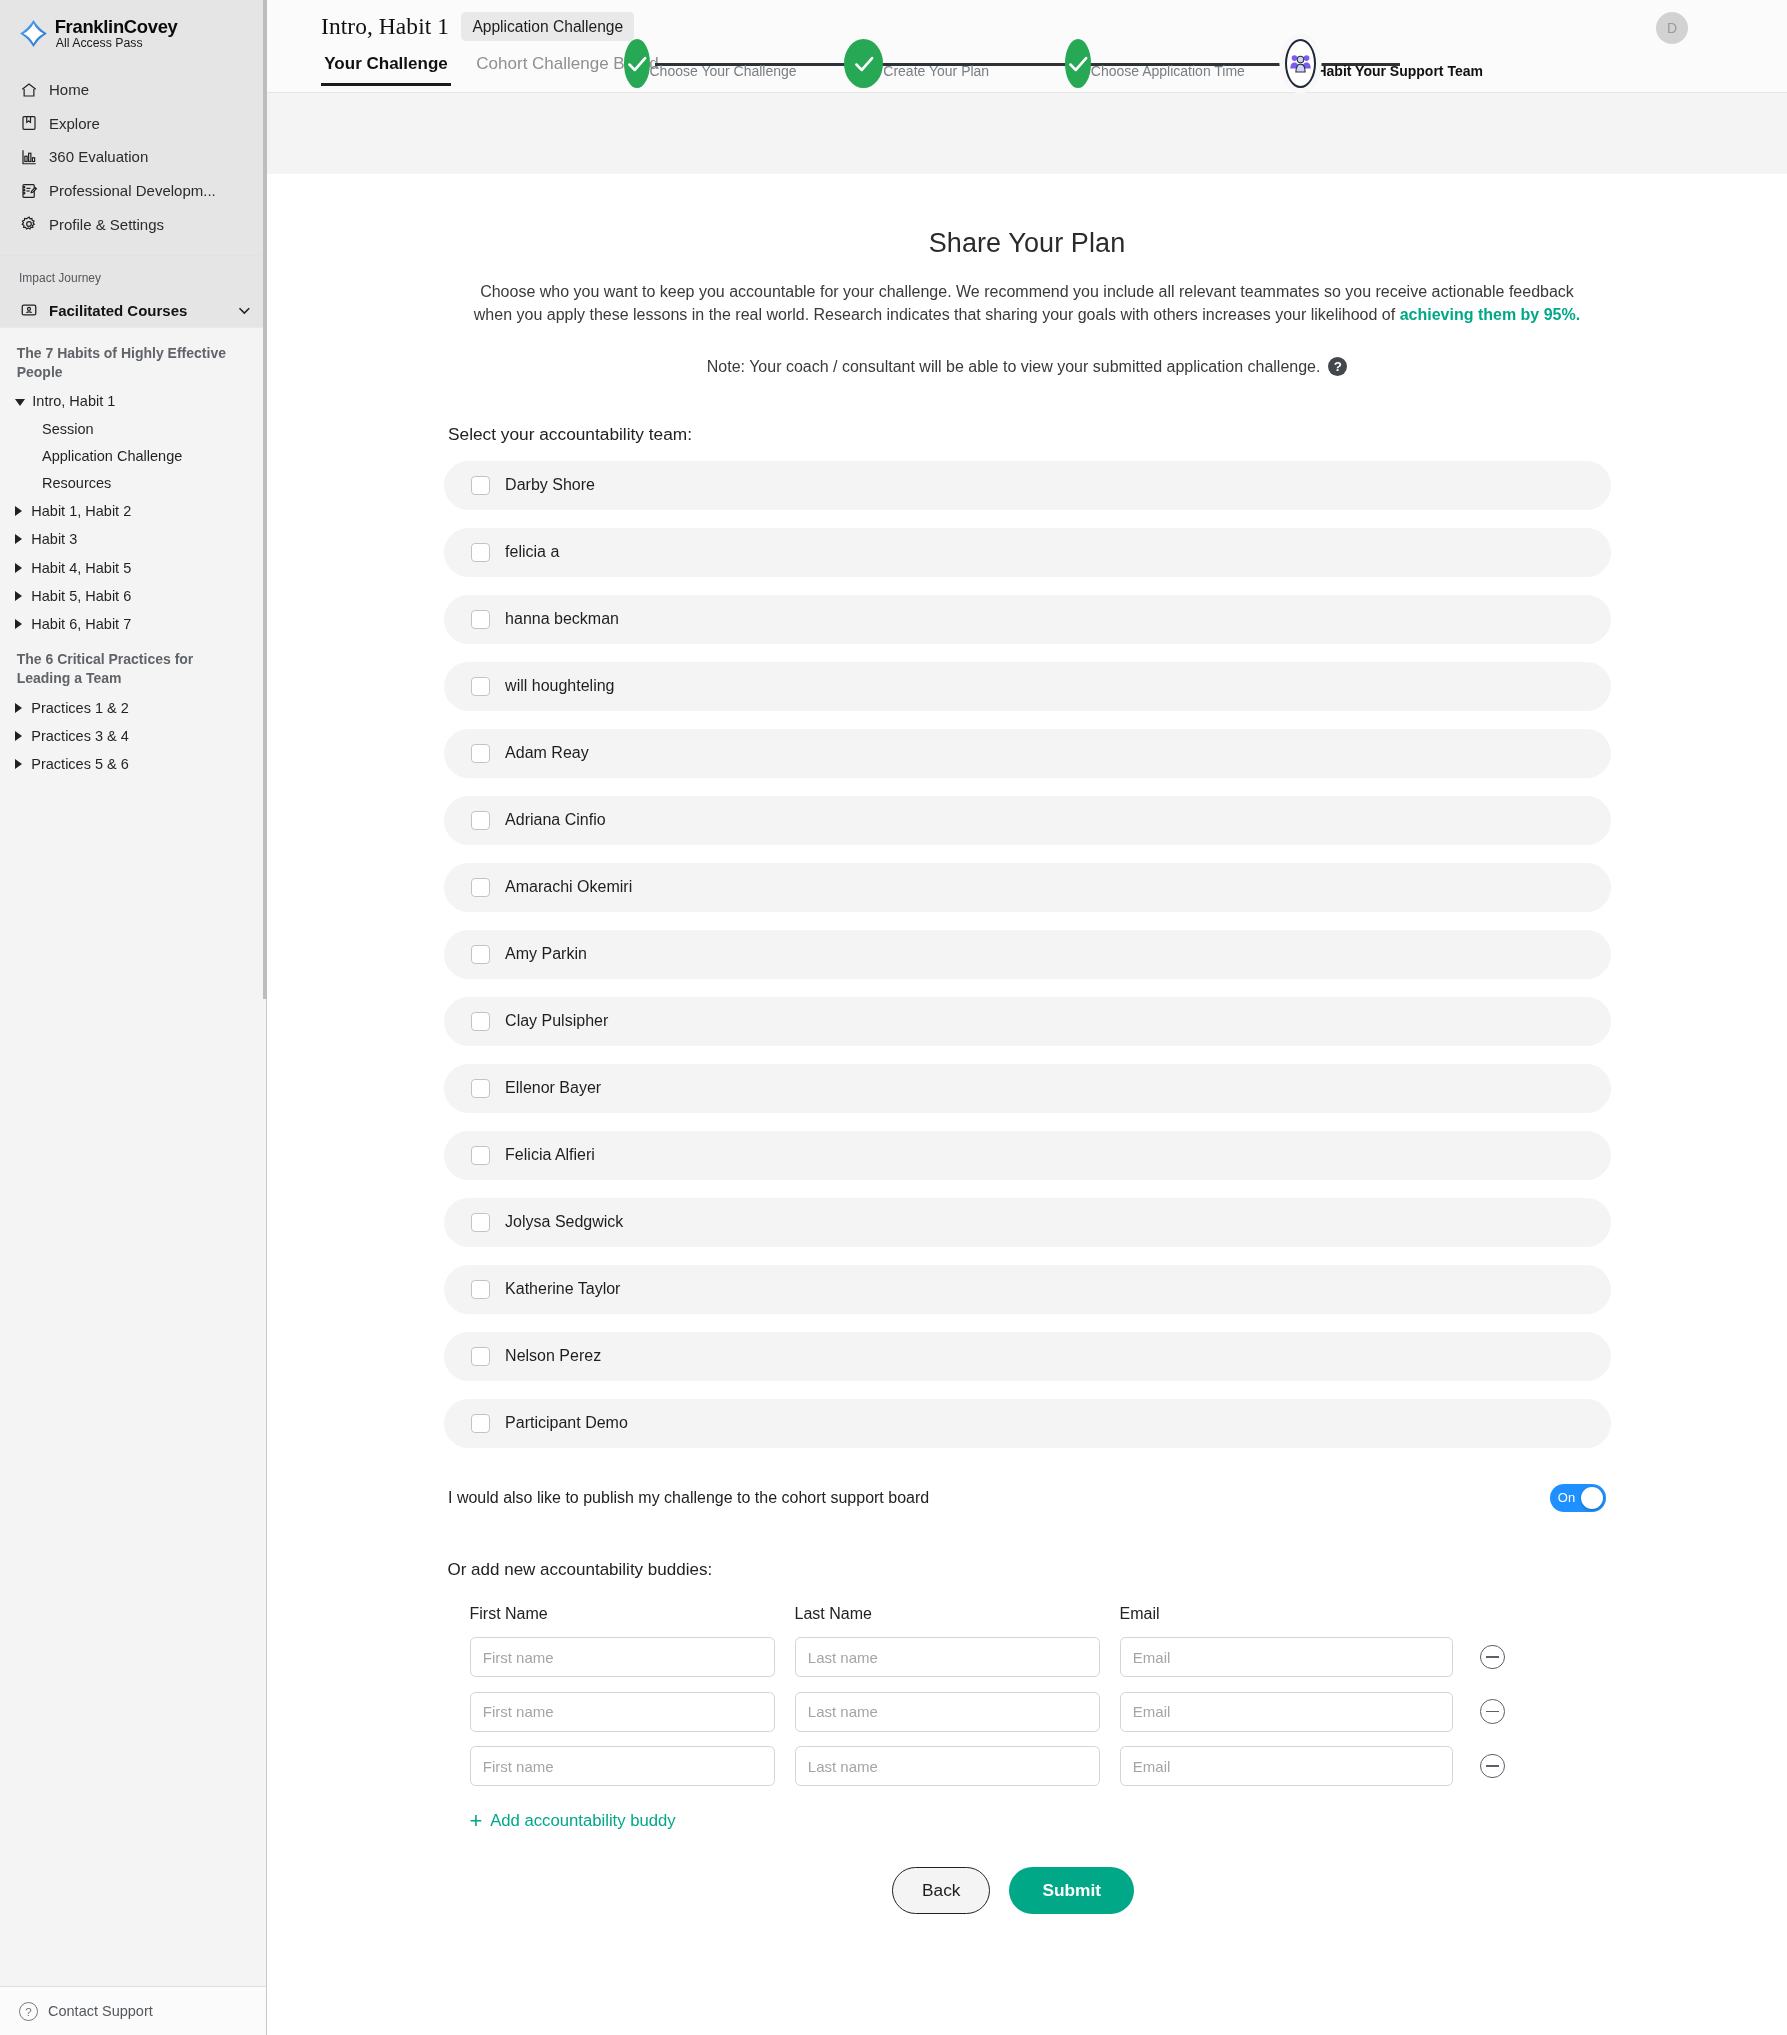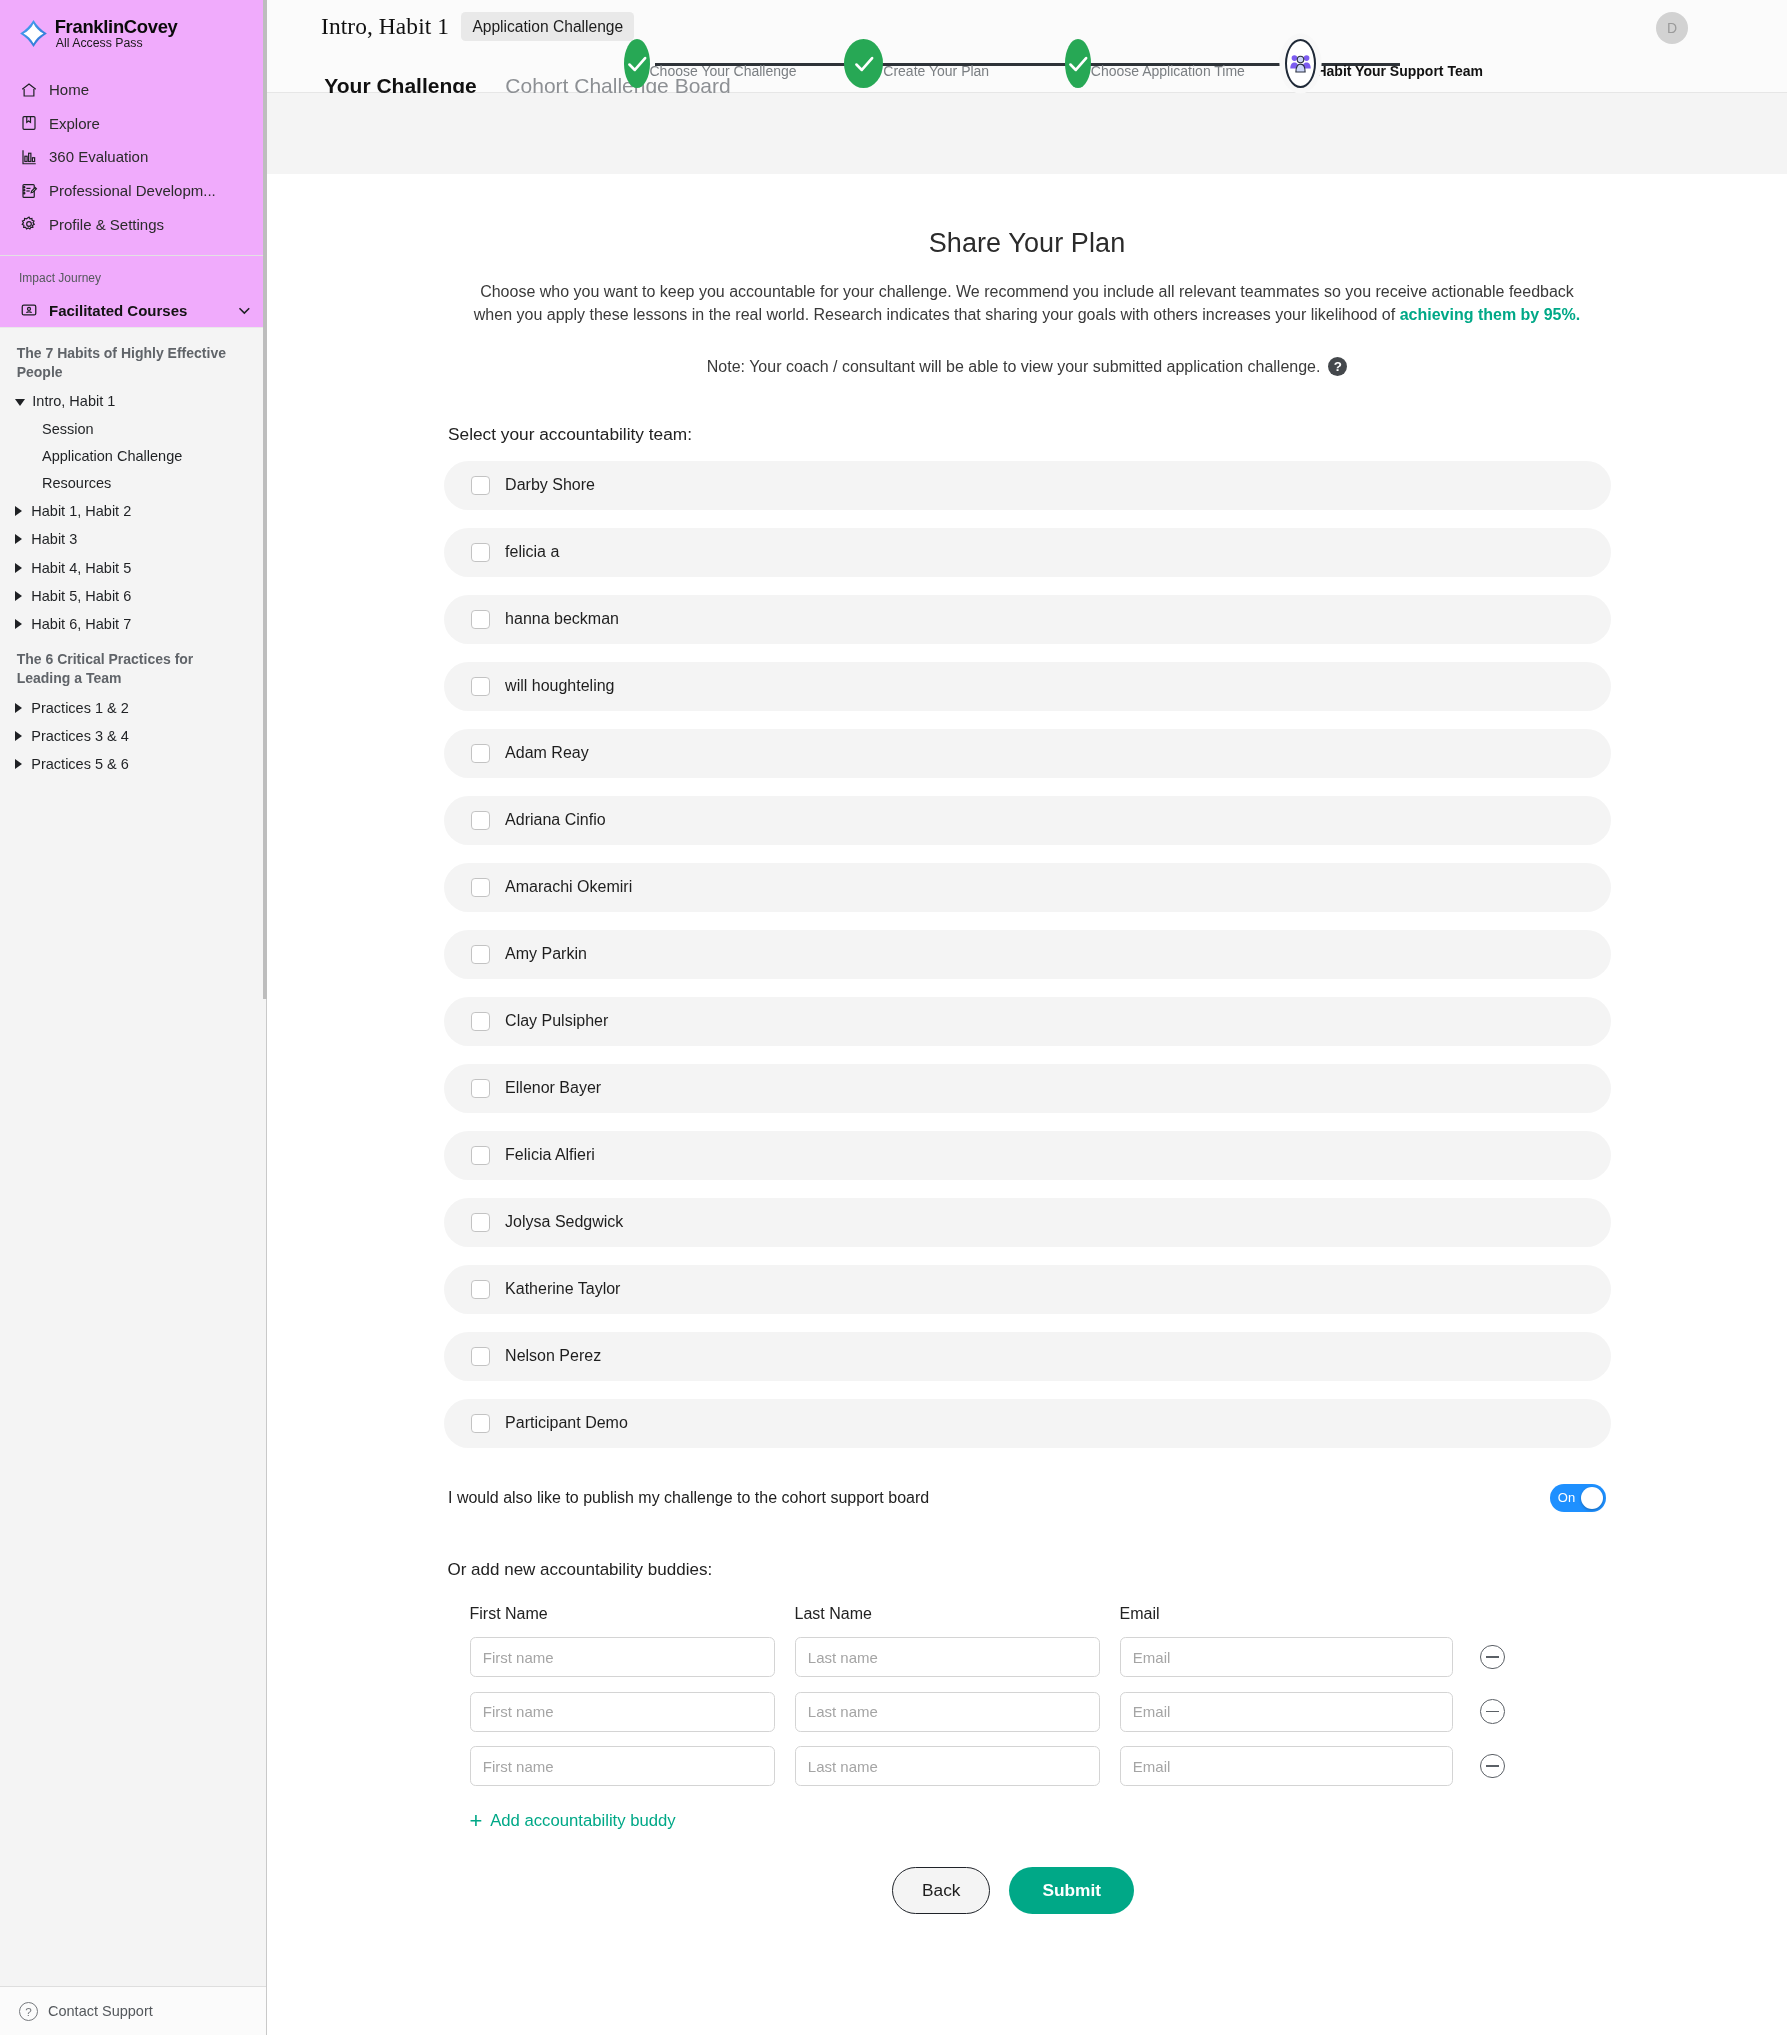--- a/index.html
+++ b/index.html
@@ -7,21 +7,21 @@
     width: 1787px; height: 2035px;
     font-family: "Liberation Sans", sans-serif;
     background: #ffffff;
     overflow: hidden;
   }
   .app { display: flex; width: 1787px; height: 2035px; }
 
   
   .sidebar {
     width: 267px; height: 2035px;
-    background: #f0abfc;
+    background: #e5e5e5;
     border-right: 1.7px solid #c9c9c9;
     display: flex; flex-direction: column;
     position: relative; flex: 0 0 267px;
   }
   .brand { padding: 16.7px 0 0 19px; display: flex; align-items: flex-start; gap: 6.7px; }
   .brand-mark { width: 29px; height: 29px; flex: 0 0 29px; margin-top: 2.2px; }
   .brand-text { display: flex; flex-direction: column; }
   .brand-name { font-size: 18.4px; font-weight: 700; color: #0b0b0b; letter-spacing: -0.3px; line-height: 1.05; }
   .brand-sub { font-size: 12.3px; color: #1a1a1a; line-height: 1.3; padding-left: 1.1px; }
 
@@ -72,21 +72,21 @@
   .sb-track { position: absolute; right: -1.7px; top: 0; width: 4.5px; height: 999px; background: #bdbdbd; }
 
   
   .main { flex: 1; height: 2035px; position: relative; background: #fff; overflow: hidden; }
 
   .topbar { height: 93px; background: #fbfbfb; border-bottom: 1.1px solid #e6e6e6; position: relative; }
   .title-row { display: flex; align-items: center; gap: 12.3px; padding: 12.3px 0 0 54px; }
   .page-title { font-family: "Liberation Serif", serif; font-size: 23.4px; color: #111; letter-spacing: 0.1px; }
   .chip { background: #e9e9e9; border-radius: 4.5px; padding: 5.6px 11px; font-size: 15.6px; color: #1d1d1d; }
   .tabs { display: flex; gap: 22px; padding: 7.8px 0 0 54px; }
-  .tab { font-size: 21px; color: #8d9094; padding: 4.5px 3.3px 9px 3.3px; cursor: pointer; margin-top: 20px; }
+  .tab { font-size: 17px; color: #8d9094; padding: 4.5px 3.3px 9px 3.3px; cursor: pointer; }
   .tab.active { color: #111; font-weight: 700; border-bottom: 3.3px solid #1b1b1b; }
   .avatar {
     position: absolute; right: 99px; top: 12.3px;
     width: 32px; height: 32px; border-radius: 50%; background: #d2d2d2;
     display: flex; align-items: center; justify-content: center;
     font-size: 14px; color: #9a9a9a; cursor: pointer;
   }
 
   .stepper-band { height: 81px; background: #f4f4f4; position: relative; }
   .stepper {

